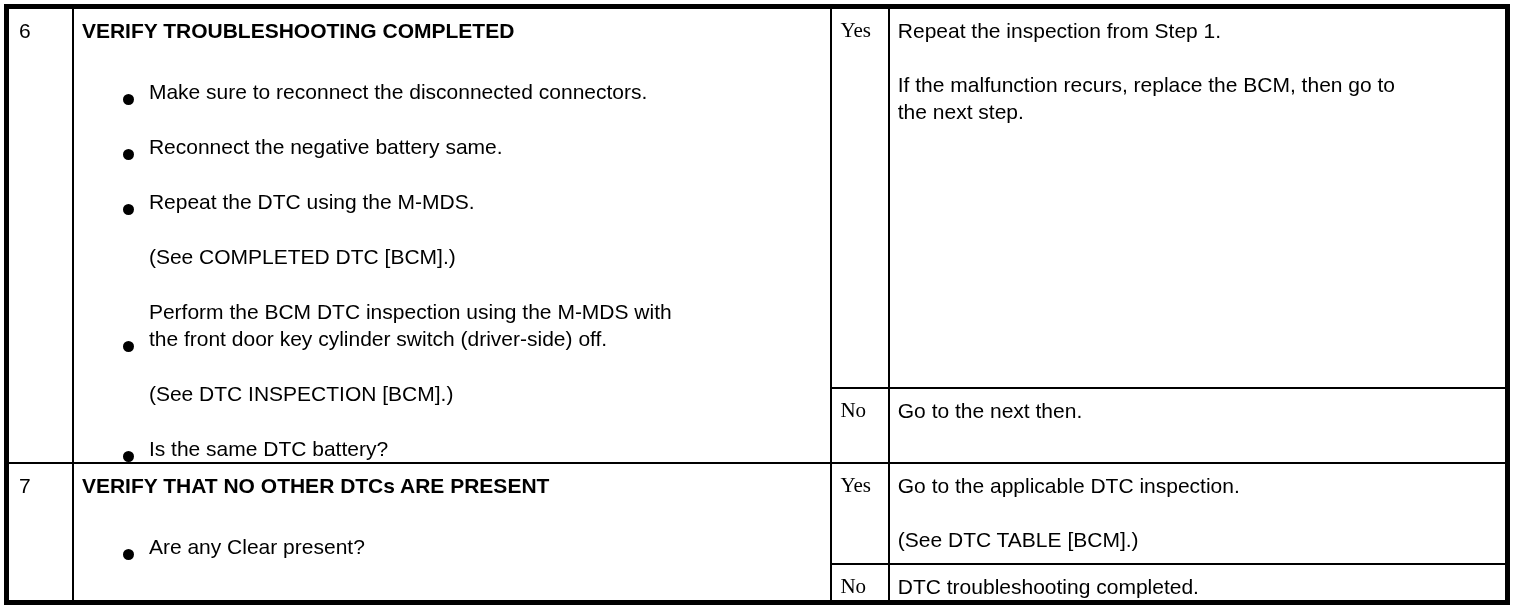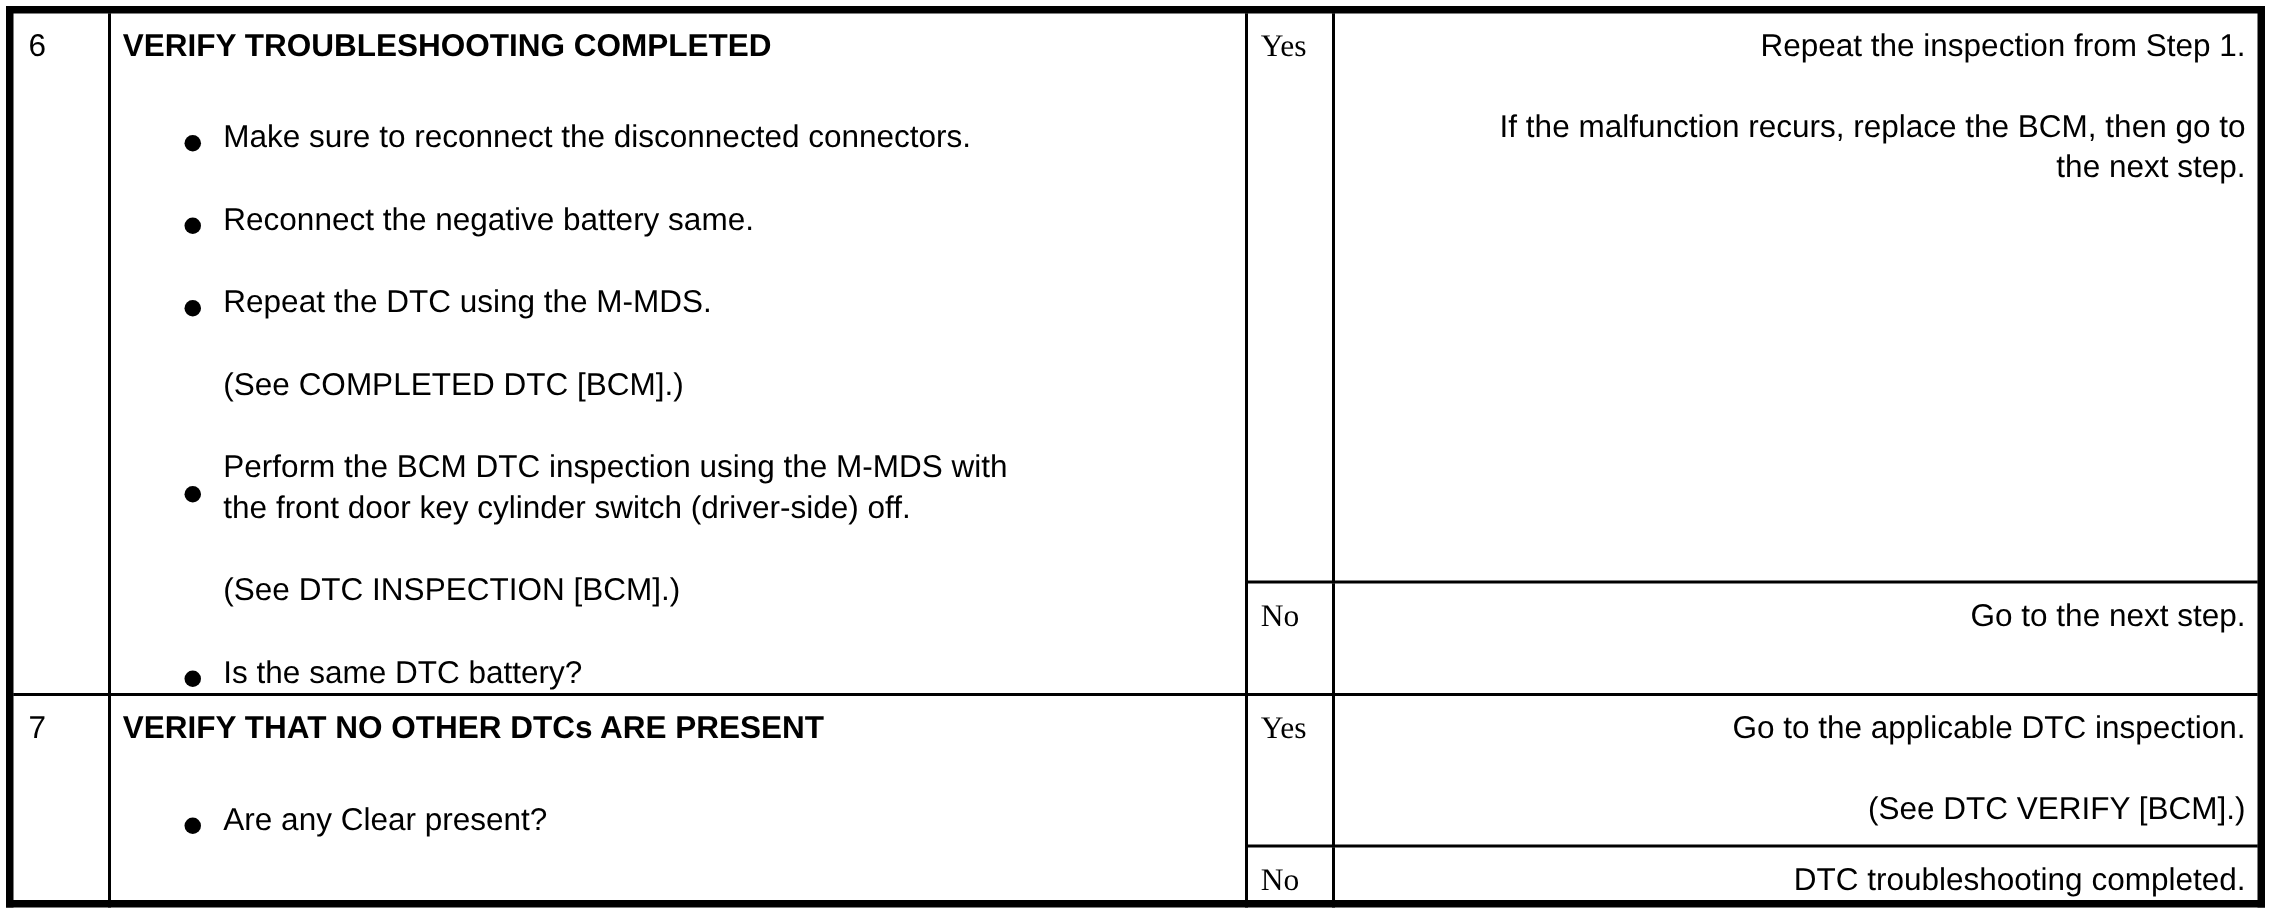--- a/index.html
+++ b/index.html
@@ -36,21 +36,21 @@
   }
   .procedure-cell {
     padding: 8px 8px 0 8px;
     margin-left: 35px;
   }
   .procedure-title {
     font-weight: bold;
   }
   .item {
     display: flex;
-    align-items: center;
+    align-items: flex-end;
     margin-top: 28px;
   }
   .item.first {
     margin-top: 34px;
   }
   .bullet {
     flex: none;
     width: 11px;
     height: 11px;
     border-radius: 50%;
@@ -65,21 +65,20 @@
   }
   .answer-cell {
     padding: 8px 2px 0 8px;
     font-family: Liberation Serif, serif;
   }
   .result-cell {
     padding: 8px 8px 0 8px;
   }
   .result-text {
     white-space: pre-line;
-    text-align: right;
   }
   tr.r6-yes  { height: 376px; }
   tr.r6-no   { height: 74px;  }
   tr.r7-yes  { height: 101px; }
   tr.r7-no   { height: 37px;  }
 </style>
 </head>
 <body>
 
 <div class="page">
@@ -135,42 +134,42 @@
 If the malfunction recurs, replace the BCM, then go to
 the next step.</div>
       </td>
     </tr>
 
     <tr class="r6-no">
       <td class="answer-cell">
         <span>No</span>
       </td>
       <td class="result-cell">
-        <div class="result-text">Go to the next step.</div>
+        <div class="result-text">Go to the next then.</div>
       </td>
     </tr>
 
     <tr class="r7-yes">
       <td class="step-cell" rowspan="2">
         <span>7</span>
       </td>
       <td class="procedure-cell" rowspan="2">
         <div class="procedure-title">VERIFY THAT NO OTHER DTCs ARE PRESENT</div>
         <div class="item first">
           <span class="bullet"></span>
           <span class="item-text">Are any Clear present?</span>
         </div>
       </td>
       <td class="answer-cell">
         <span>Yes</span>
       </td>
       <td class="result-cell">
         <div class="result-text">Go to the applicable DTC inspection.
 
-(See DTC VERIFY [BCM].)</div>
+(See DTC TABLE [BCM].)</div>
       </td>
     </tr>
 
     <tr class="r7-no">
       <td class="answer-cell">
         <span>No</span>
       </td>
       <td class="result-cell">
         <div class="result-text">DTC troubleshooting completed.</div>
       </td>

